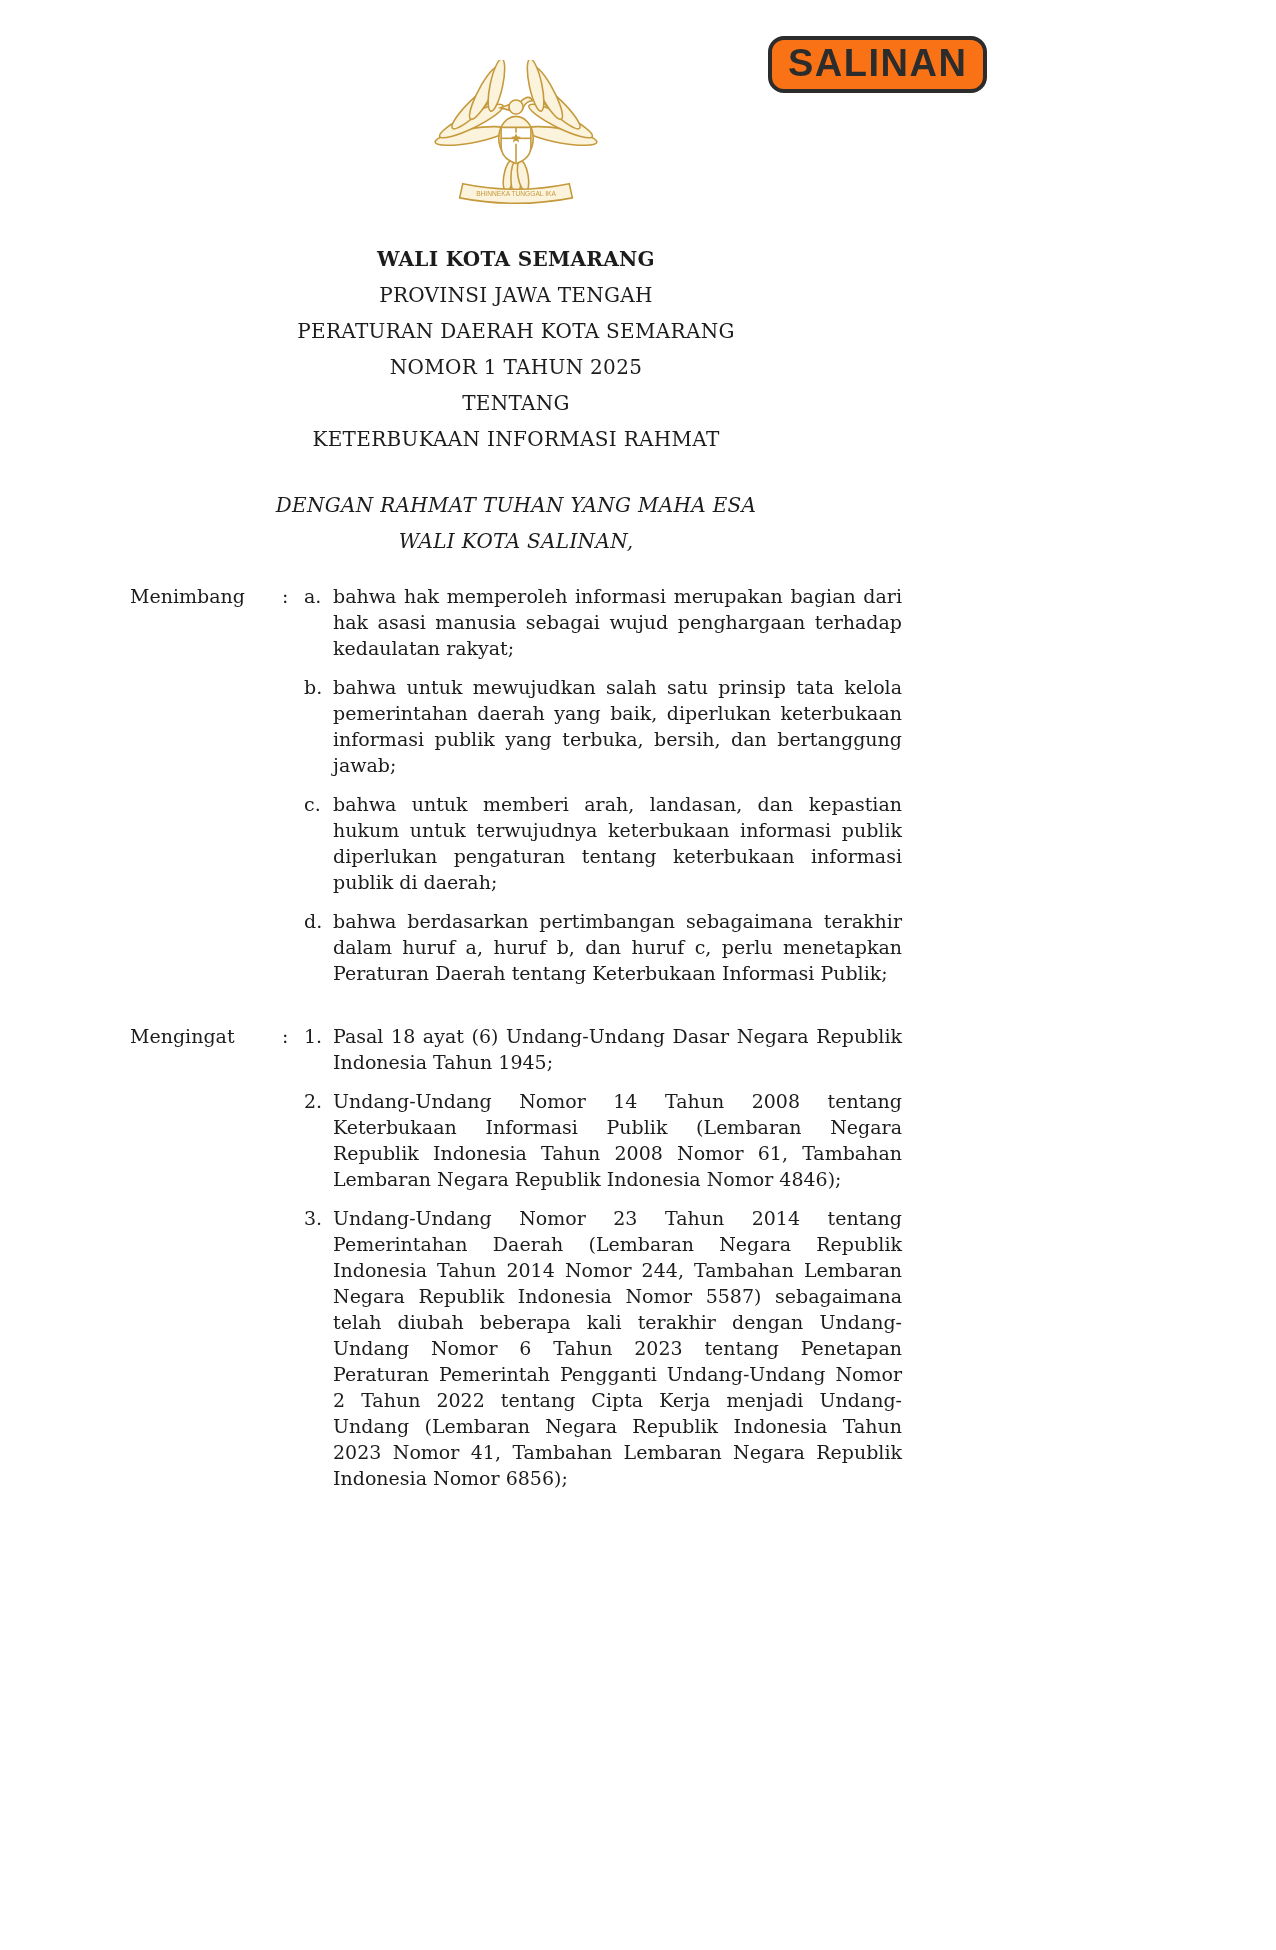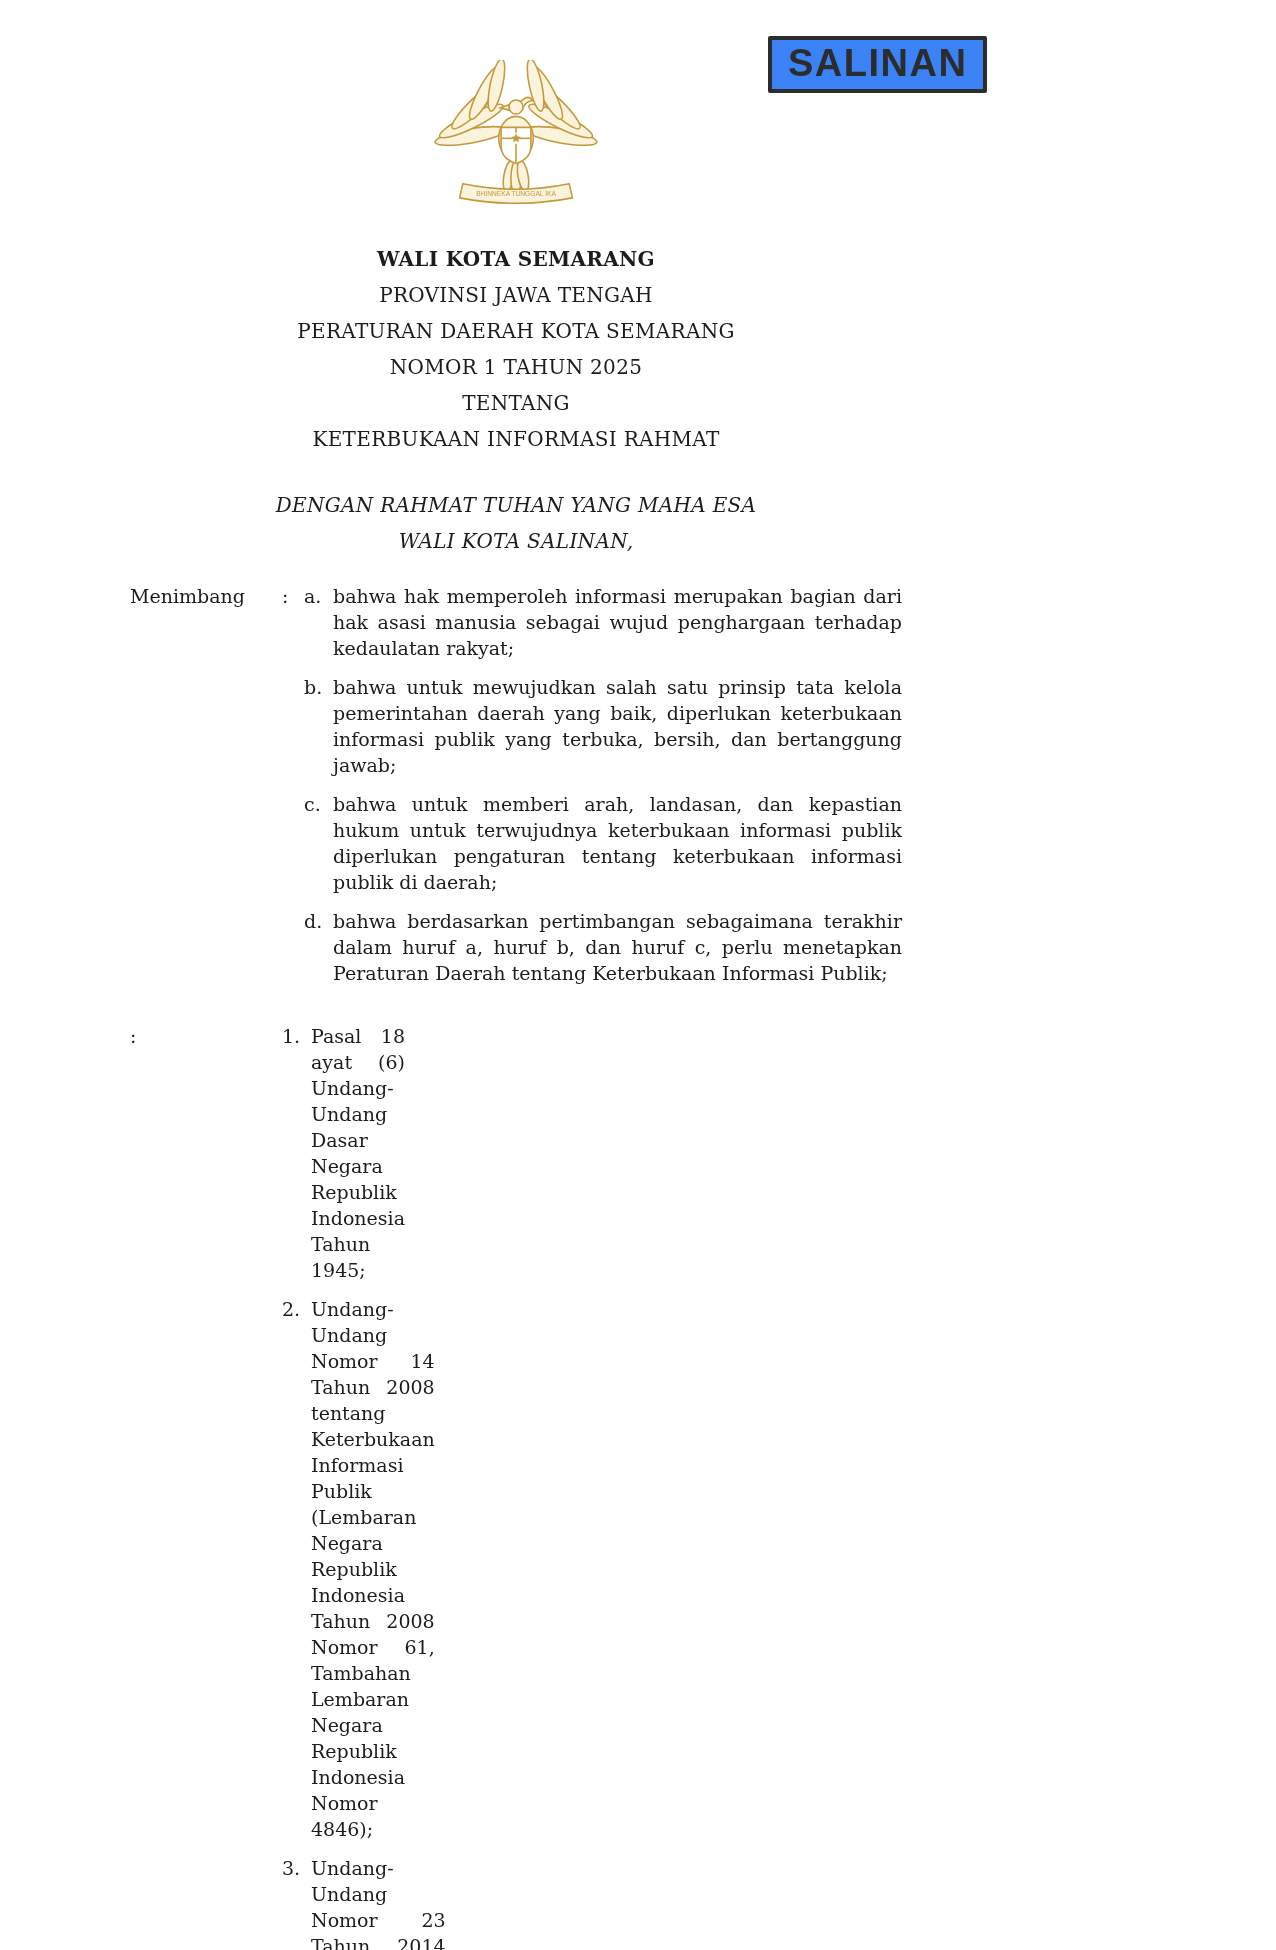--- a/index.html
+++ b/index.html
@@ -10,22 +10,22 @@
     font-family:"DejaVu Serif","Liberation Serif",serif;
     color:#1c1c1c;
   }
   .page {
     position:relative; width:1276px; height:1950px;
     background:#ffffff; overflow:hidden;
   }
   
   .stamp {
     position:absolute; left:768px; top:36px;
-    border:4px solid #2c2c2c; border-radius:2px;
-    padding:2px 16px 4px 16px; background:#3b82f6;text-align:right;
+    border:4px solid #2c2c2c; border-radius:16px;
+    padding:2px 16px 4px 16px; background:#f97316;text-align:right;
   }
   .stamp span {
     font-family:"Liberation Sans",sans-serif;
     font-weight:bold; font-size:38px; letter-spacing:1.5px; color:#2c2c2c;
   }
   
   .content { position:absolute; left:130px; top:60px; width:772px; }
   .emblem { width:188px; margin:0 auto; }
   .emblem svg { display:block; width:100%; height:auto; }
 
@@ -125,20 +125,21 @@
           <span class="itext">bahwa untuk memberi arah, landasan, dan kepastian hukum untuk terwujudnya keterbukaan informasi publik diperlukan pengaturan tentang keterbukaan informasi publik di daerah;</span>
         </div>
         <div class="item">
           <span class="marker">d.</span>
           <span class="itext">bahwa berdasarkan pertimbangan sebagaimana terakhir dalam huruf a, huruf b, dan huruf c, perlu menetapkan Peraturan Daerah tentang Keterbukaan Informasi Publik;</span>
         </div>
       </div>
     </div>
 
     <div class="section">
+      <div class="sec-label">Mengingat</div>
       <div class="sec-colon">:</div>
       <div class="sec-items">
         <div class="item">
           <span class="marker">1.</span>
           <span class="itext">Pasal 18 ayat (6) Undang-Undang Dasar Negara Republik Indonesia Tahun 1945;</span>
         </div>
         <div class="item">
           <span class="marker">2.</span>
           <span class="itext">Undang-Undang Nomor 14 Tahun 2008 tentang Keterbukaan Informasi Publik (Lembaran Negara Republik Indonesia Tahun 2008 Nomor 61, Tambahan Lembaran Negara Republik Indonesia Nomor 4846);</span>
         </div>

